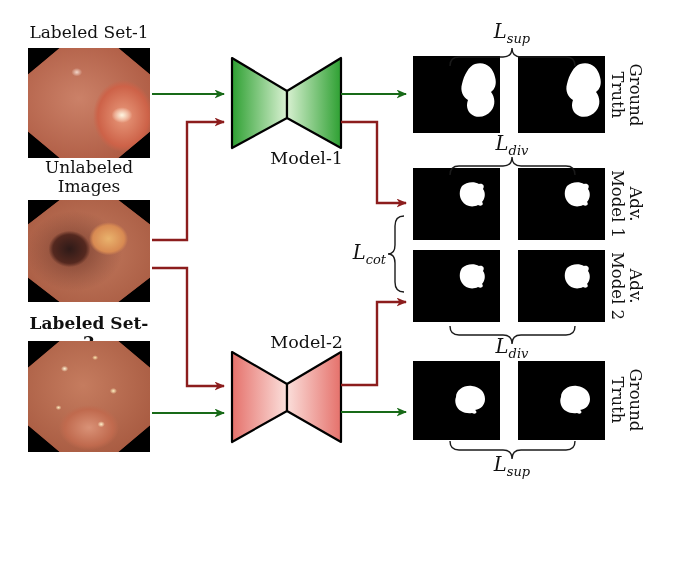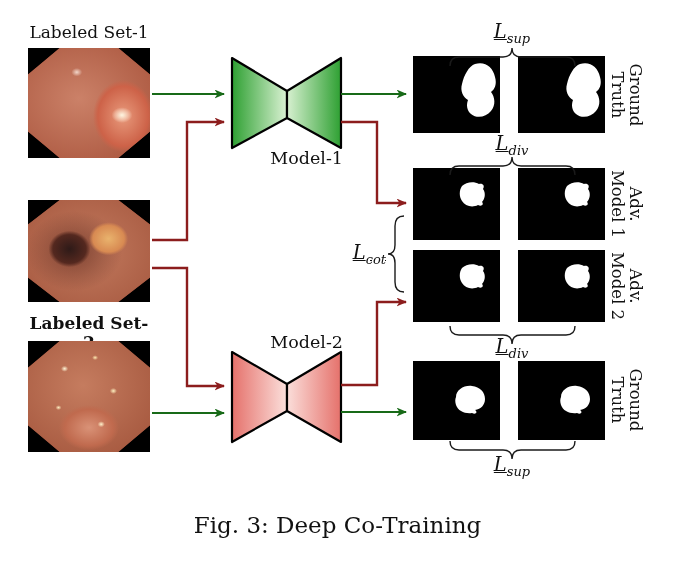--- a/index.html
+++ b/index.html
@@ -35,32 +35,34 @@
     radial-gradient(6px 5px at 60% 75%, #fff3cc, rgba(0,0,0,0) 60%),
     radial-gradient(40px 30px at 50% 78%, #d99277, #c06a4e 60%, rgba(0,0,0,0) 75%),
     radial-gradient(150px 140px at 45% 40%, #c57c5f, #a2543b 65%, #7a3424 100%) #8a4030; }
   .model-label { position:absolute; width:112px; text-align:right; font-size:17.5px; }
   .mask { position:absolute; width:87px; background:#000; }
   .rot {
     position:absolute; width:76px; height:42px; text-align:center;
     font-size:16.5px; line-height:1.1; white-space:pre-line;
     transform:rotate(90deg);
   }
-  .mathlabel { position:absolute; width:66px; text-align:center; font-style:italic; font-size:19.5px;text-decoration:underline; }
+  .mathlabel { position:absolute; width:66px; text-align:center; font-style:italic; font-size:19.5px; }
   .mathlabel sub { font-size:13px; font-style:italic; }
   .mathlabel.right { width:48px; text-align:right; }
   .caption { position:absolute; left:0; top:512px; width:675px; text-align:center; font-size:23px; }
   svg.overlay { position:absolute; left:0; top:0; pointer-events:none; }
 </style>
 </head>
 <body>
 
 <div class="canvas">
 
   <div class="lbl" style="left:24px; top:23px; width:130px;">Labeled Set-1</div>
+  <div class="lbl" style="left:24px; top:158px; width:130px;">Unlabeled
+Images</div>
   <div class="lbl" style="left:24px; top:314px; width:130px;font-weight:bold;">Labeled Set-2</div>
 
   <div class="photo-frame" style="left:28px; top:48px; width:122px; height:110px;">
     <div class="photo p1"></div>
   </div>
   <div class="photo-frame" style="left:28px; top:200px; width:122px; height:102px;">
     <div class="photo p2"></div>
   </div>
   <div class="photo-frame" style="left:28px; top:341px; width:122px; height:111px;">
     <div class="photo p3"></div>
@@ -86,21 +88,20 @@
 Model 2</div>
   <div class="rot" style="left:585px; top:379px;">Ground
 Truth</div>
 
   <div class="mathlabel" style="left:479px; top:20px;"><span>L</span><sub>sup</sub></div>
   <div class="mathlabel" style="left:479px; top:132px;"><span>L</span><sub>div</sub></div>
   <div class="mathlabel right" style="left:338px; top:241px;"><span>L</span><sub>cot</sub></div>
   <div class="mathlabel" style="left:479px; top:335px;"><span>L</span><sub>div</sub></div>
   <div class="mathlabel" style="left:479px; top:453px;"><span>L</span><sub>sup</sub></div>
 
-  <div class="caption">Fig. 3: Deep Co-Training</div>
 
   <svg class="overlay" width="675" height="583" viewBox="0 0 675 583">
     <defs>
       <linearGradient id="gm1" x1="232" y1="0" x2="341" y2="0" gradientUnits="userSpaceOnUse">
         <stop offset="0" stop-color="#2ea032"></stop>
         <stop offset="0.5" stop-color="#d9f1d2"></stop>
         <stop offset="1" stop-color="#2ea032"></stop>
       </linearGradient>
       <linearGradient id="gm2" x1="232" y1="0" x2="341" y2="0" gradientUnits="userSpaceOnUse">
         <stop offset="0" stop-color="#e5716b"></stop>

